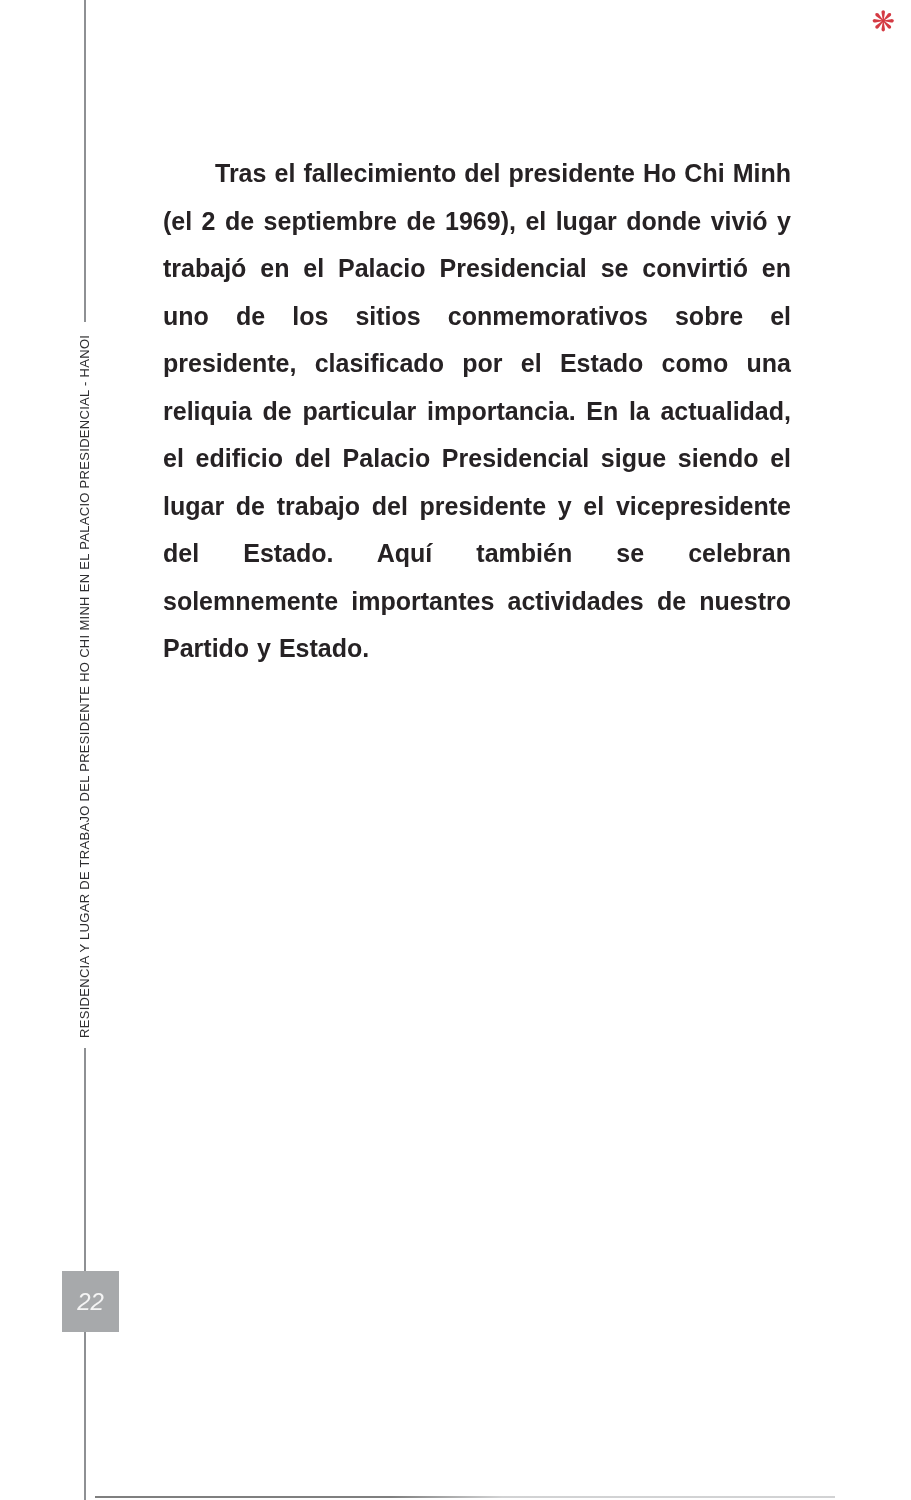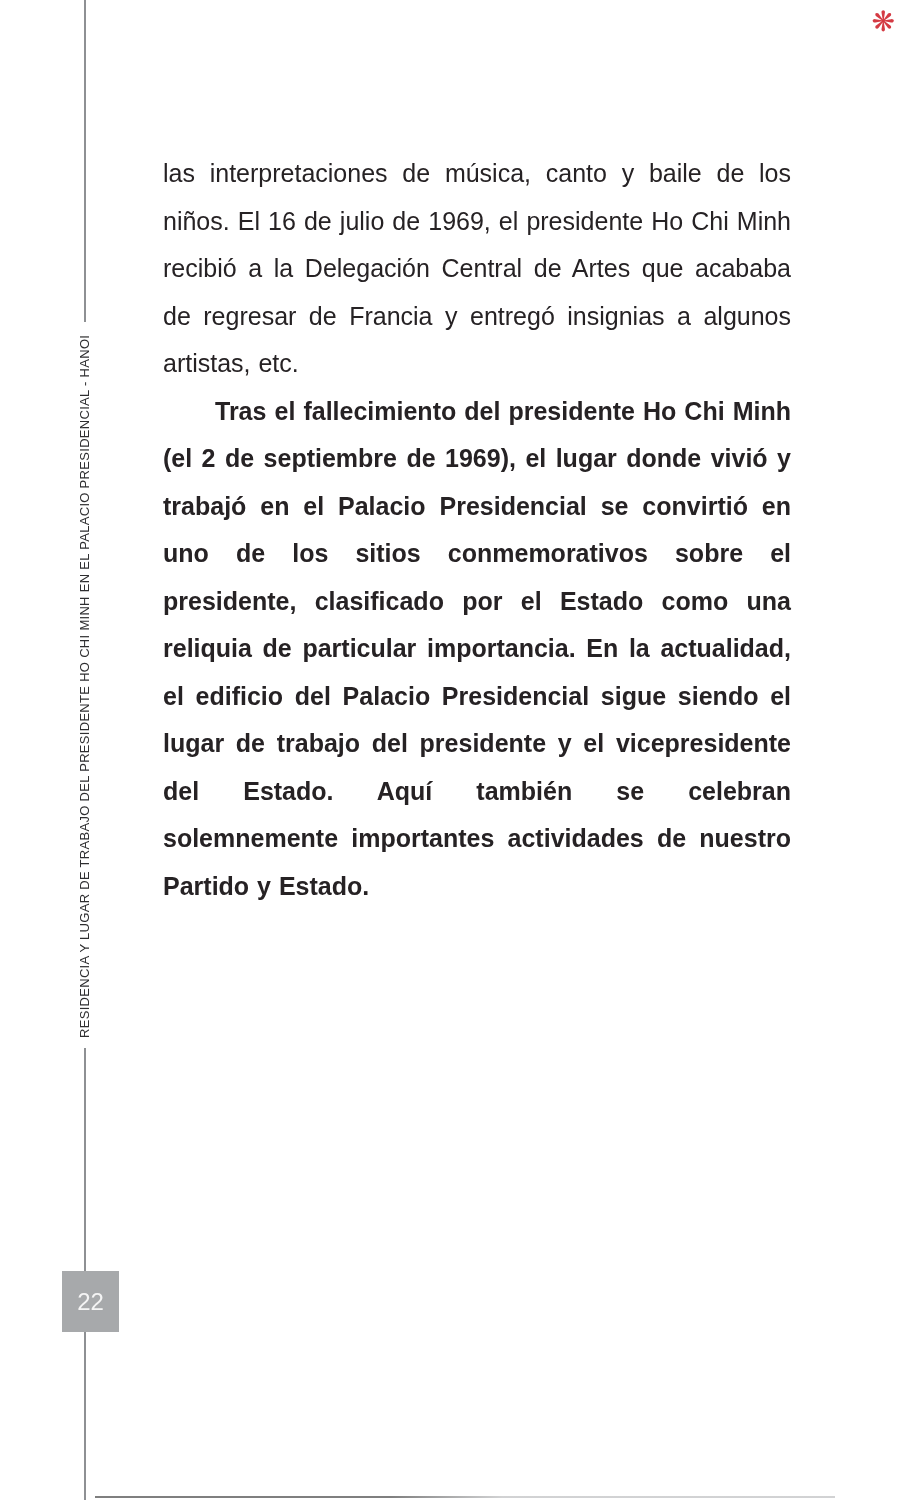--- a/index.html
+++ b/index.html
@@ -55,20 +55,21 @@
   .page-number-box {
     position: absolute;
     left: 62px;
     top: 1271px;
     width: 57px;
     height: 61px;
     background: #a7a9ab;
     display: flex;
     align-items: center;
     justify-content: center;
+    font-style: italic;
   }
   .page-number-box span {
     color: #f4f4f4;
     font-size: 24px;
   }
 
   
   .body-text {
     position: absolute;
     left: 163px;
@@ -106,19 +107,18 @@
 
   <div class="sidebar-title">RESIDENCIA Y LUGAR DE TRABAJO DEL PRESIDENTE HO CHI MINH EN EL PALACIO PRESIDENCIAL - HANOI</div>
 
   <div class="rule rule-bottom"></div>
 
   <div class="page-number-box">
     <span>22</span>
   </div>
 
   <div class="body-text">
-    <p class="para">las interpretaciones de música, canto y baile de los niños. El 16 de julio de 1969, el presidente Ho Chi Minh recibió a la Delegación Central de Artes que acababa de regresar de Francia y entregó insignias a algunos artistas, etc.</p>
     <p class="para indent">Tras el fallecimiento del presidente Ho Chi Minh (el 2 de septiembre de 1969), el lugar donde vivió y trabajó en el Palacio Presidencial se convirtió en uno de los sitios conmemorativos sobre el presidente, clasificado por el Estado como una reliquia de particular importancia. En la actualidad, el edificio del Palacio Presidencial sigue siendo el lugar de trabajo del presidente y el vicepresidente del Estado. Aquí también se celebran solemnemente importantes actividades de nuestro Partido y Estado.</p>
   </div>
 
   <div class="bottom-edge"></div>
 
 </div>
 
 </body></html>

